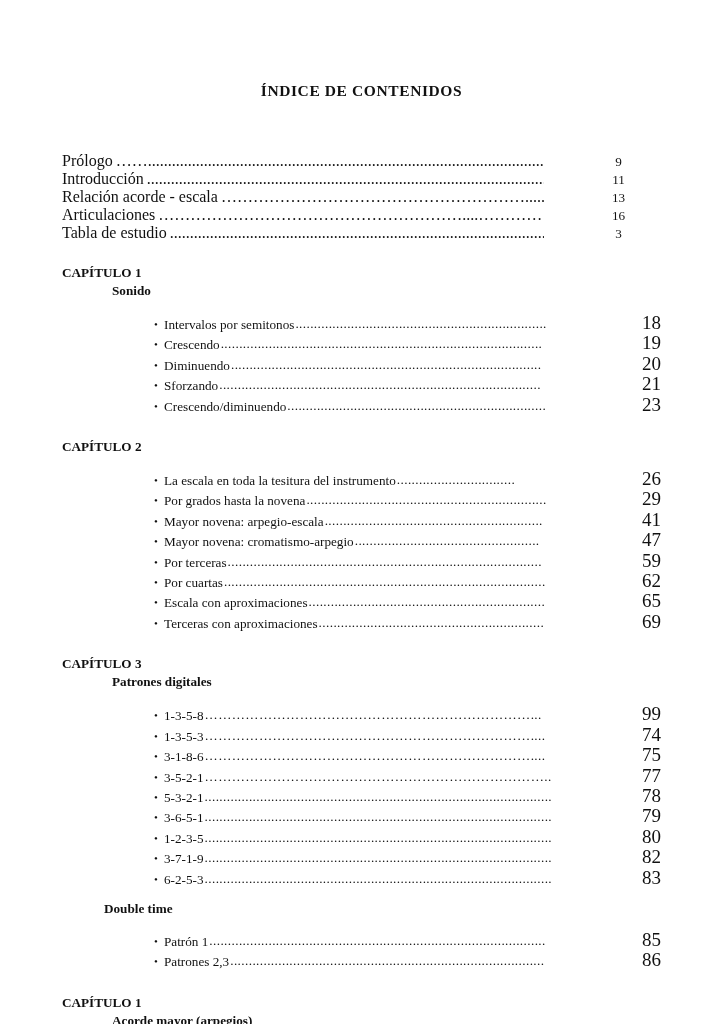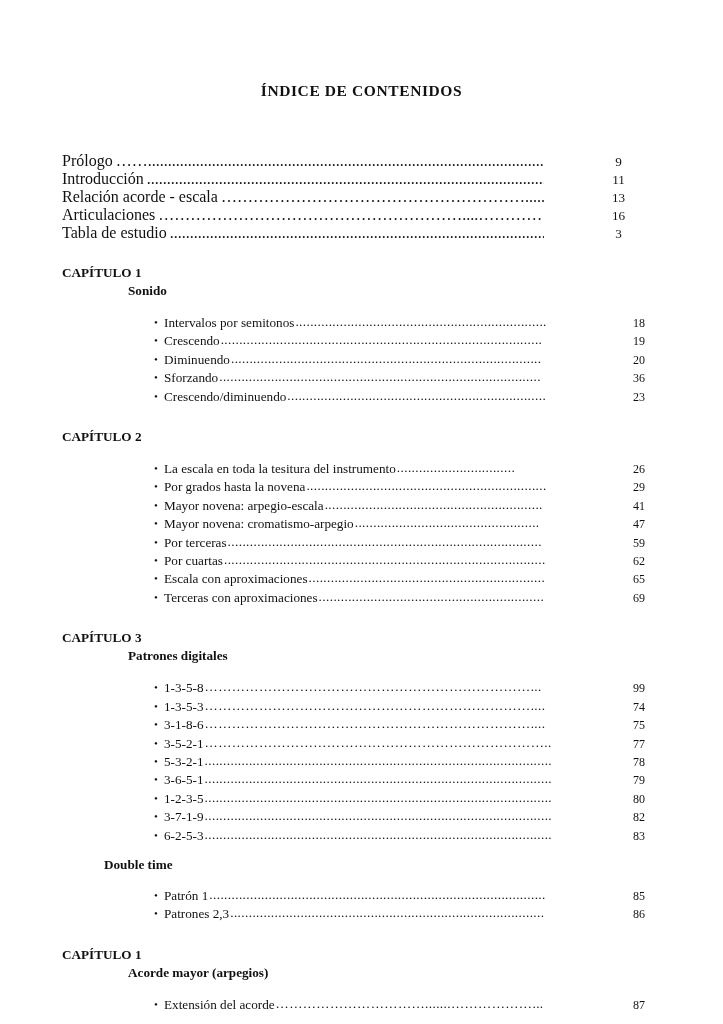--- a/index.html
+++ b/index.html
@@ -58,21 +58,21 @@
   }
   .chapter-title {
     font-size: 13.2px;
     font-weight: bold;
     line-height: 18px;
   }
   .chapter-sub {
     font-size: 13.2px;
     font-weight: bold;
     line-height: 18px;
-    margin-left: 66px;
+    margin-left: 50px;
   }
   .items {
     margin-top: 14px;
     margin-left: 92px;
   }
   .item-row {
     display: flex;
     align-items: baseline;
     line-height: 17.4px;
   }
@@ -91,23 +91,23 @@
     overflow: hidden;
     white-space: nowrap;
     font-size: 13.2px;
     letter-spacing: 0.4px;
     margin-left: 1px;
     position: relative;
     top: -1px;
   }
   .item-row .inum {
     flex: 0 0 90px;
-    text-align: center;
+    text-align: right;
     padding-left: 46px;
-    font-size: 12px;
+    font-size: 19px;
     box-sizing: border-box;
   }
   .sub-heading {
     font-size: 13.2px;
     font-weight: bold;
     margin-left: 42px;
     margin-top: 12px;
   }
 </style>
 </head>
@@ -176,21 +176,21 @@
         <div class="item-row">
           <span class="bullet">•</span>
           <span class="itext">Diminuendo</span>
           <span class="idots">....................................................................................</span>
           <span class="inum">20</span>
         </div>
         <div class="item-row">
           <span class="bullet">•</span>
           <span class="itext">Sforzando</span>
           <span class="idots">.......................................................................................</span>
-          <span class="inum">36</span>
+          <span class="inum">21</span>
         </div>
         <div class="item-row">
           <span class="bullet">•</span>
           <span class="itext">Crescendo/diminuendo</span>
           <span class="idots">......................................................................</span>
           <span class="inum">23</span>
         </div>
       </div>
     </div>
 

